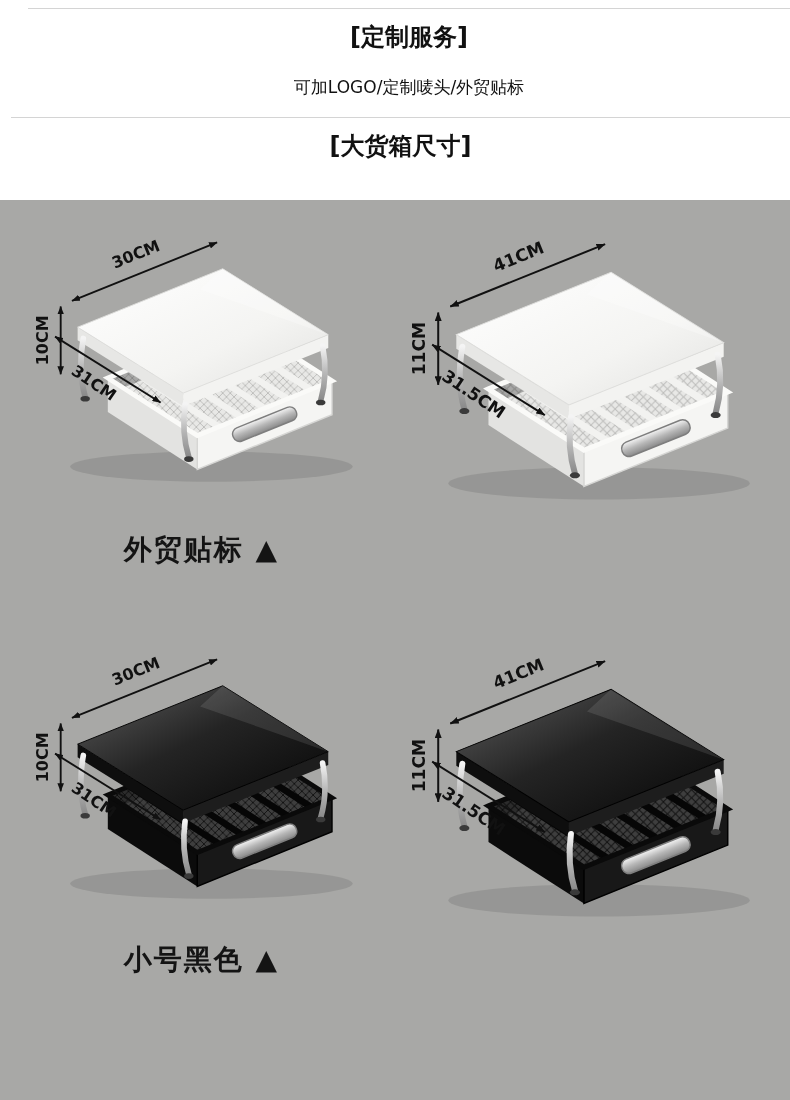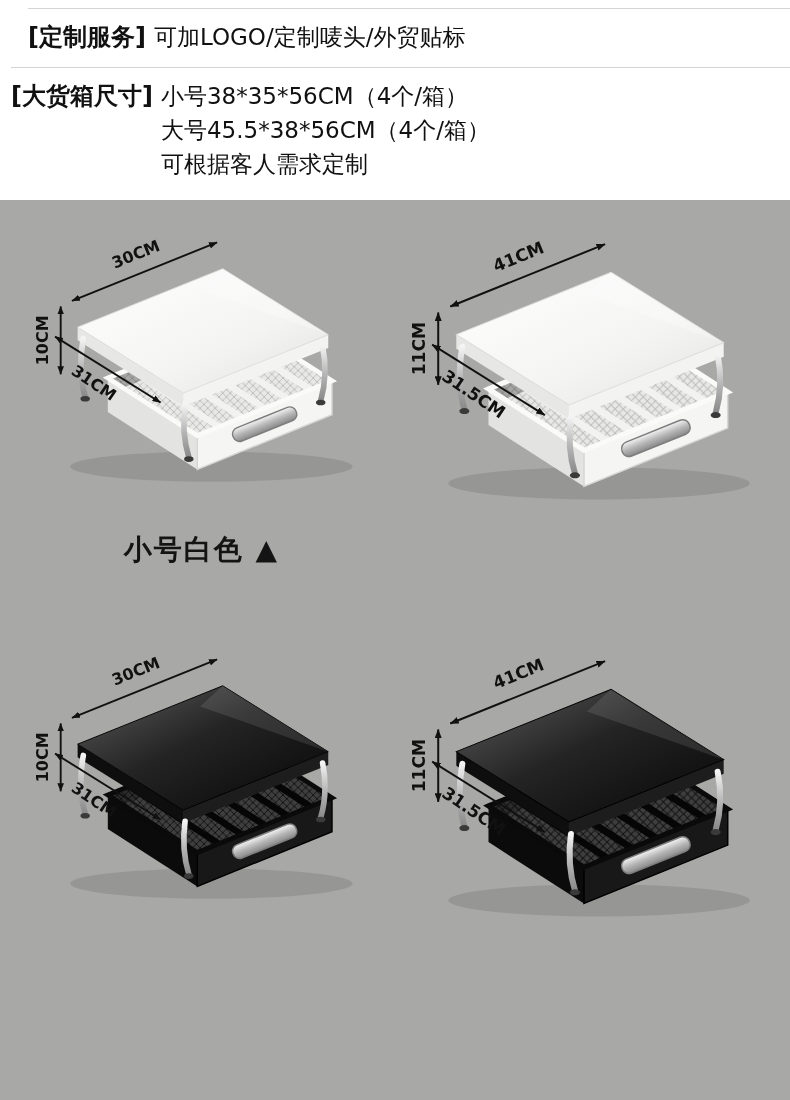--- a/index.html
+++ b/index.html
@@ -3,25 +3,25 @@
 <meta charset="utf-8">
 <style>
   html,body{margin:0;padding:0;background:#ffffff;}
   .page{
     width:790px;height:1100px;overflow:hidden;position:relative;
     font-family:"DejaVu Sans","Liberation Sans",sans-serif;color:#111;
     background:#ffffff;
   }
   
   .header{height:200px;box-sizing:border-box;padding-top:8px;background:#fff;}
-  .hrow{margin-left:28px;border-top:1px solid #d4d4d4;display:flex;align-items:flex-start;gap:8px;}
+  .hrow{margin-left:28px;border-top:1px solid #d4d4d4;display:flex;align-items:center;gap:16px;flex-direction:column;}
   .hrow.r1{padding:11px 0 13px;}
   .hrow.r2{padding:11px 0 0;margin-left:11px;}
   .htag{font-weight:700;font-size:24px;white-space:nowrap;line-height:34px;}
-  .hline{font-size:23px;line-height:34px;}
+  .hline{font-size:17px;line-height:34px;}
   .hlines{display:flex;flex-direction:column;}
   
   .showcase{height:900px;background:#a8a8a6;box-sizing:border-box;padding:16px 8px 0;}
   .grid{display:grid;grid-template-columns:1fr 1fr;}
   .product{display:flex;flex-direction:column;align-items:center;margin:0;}
   .row2{margin-top:64px;}
   .product.small svg{width:358px;height:auto;}
   .product.large svg{width:382px;height:auto;}
   .plabel{
     margin-top:32px;font-size:28px;font-weight:700;color:#141414;letter-spacing:2px;
@@ -94,25 +94,20 @@
 
 <div class="page">
 
   <div class="header">
     <div class="hrow r1">
       <span class="htag">[定制服务]</span>
       <span class="hline">可加LOGO/定制唛头/外贸贴标</span>
     </div>
     <div class="hrow r2">
       <span class="htag">[大货箱尺寸]</span>
-      <span class="hlines">
-        <span class="hline">小号38*35*56CM（4个/箱）</span>
-        <span class="hline">大号45.5*38*56CM（4个/箱）</span>
-        <span class="hline">可根据客人需求定制</span>
-      </span>
     </div>
   </div>
 
   <div class="showcase">
     <div class="grid">
 
       <figure class="product small v-white">
         <svg viewBox="0 0 380 300">
           <ellipse class="gshadow" cx="200" cy="266" rx="150" ry="16"></ellipse>
           <g>
@@ -146,21 +141,21 @@
           </g>
           <g>
             <line class="dim-line" x1="52" y1="90" x2="206" y2="28"></line>
             <text class="dim-text" text-anchor="middle" transform="translate(122,46) rotate(-22)">30CM</text>
             <line class="dim-line" x1="40" y1="96" x2="40" y2="168"></line>
             <text class="dim-text" text-anchor="middle" transform="translate(27,132) rotate(-90)">10CM</text>
             <line class="dim-line" x1="34" y1="128" x2="146" y2="198"></line>
             <text class="dim-text" text-anchor="middle" transform="translate(72,182) rotate(34)">31CM</text>
           </g>
         </svg>
-        <figcaption class="plabel">小号白色 ▲</figcaption>
+        <figcaption class="plabel">外贸贴标 ▲</figcaption>
       </figure>
 
       <figure class="product large v-white">
         <svg viewBox="0 0 380 300">
           <ellipse class="gshadow" cx="200" cy="266" rx="150" ry="16"></ellipse>
           <g>
             <polygon class="tray-side" points="90,172 185,233 185,269 90,208"></polygon>
             <polygon class="front-face" points="185,233 328,175 328,211 185,269"></polygon>
             <polygon class="mesh" points="90,172 233,114 328,175 185,233"></polygon>
             <g>
@@ -233,20 +228,21 @@
           </g>
           <g>
             <line class="dim-line" x1="52" y1="90" x2="206" y2="28"></line>
             <text class="dim-text" text-anchor="middle" transform="translate(122,46) rotate(-22)">30CM</text>
             <line class="dim-line" x1="40" y1="96" x2="40" y2="168"></line>
             <text class="dim-text" text-anchor="middle" transform="translate(27,132) rotate(-90)">10CM</text>
             <line class="dim-line" x1="34" y1="128" x2="146" y2="198"></line>
             <text class="dim-text" text-anchor="middle" transform="translate(72,182) rotate(34)">31CM</text>
           </g>
         </svg>
+        <figcaption class="plabel">小号黑色 ▲</figcaption>
       </figure>
 
       <figure class="product large v-black row2">
         <svg viewBox="0 0 380 300">
           <ellipse class="gshadow" cx="200" cy="266" rx="150" ry="16"></ellipse>
           <g>
             <polygon class="tray-side" points="90,172 185,233 185,269 90,208"></polygon>
             <polygon class="front-face" points="185,233 328,175 328,211 185,269"></polygon>
             <polygon class="mesh" points="90,172 233,114 328,175 185,233"></polygon>
             <g>

